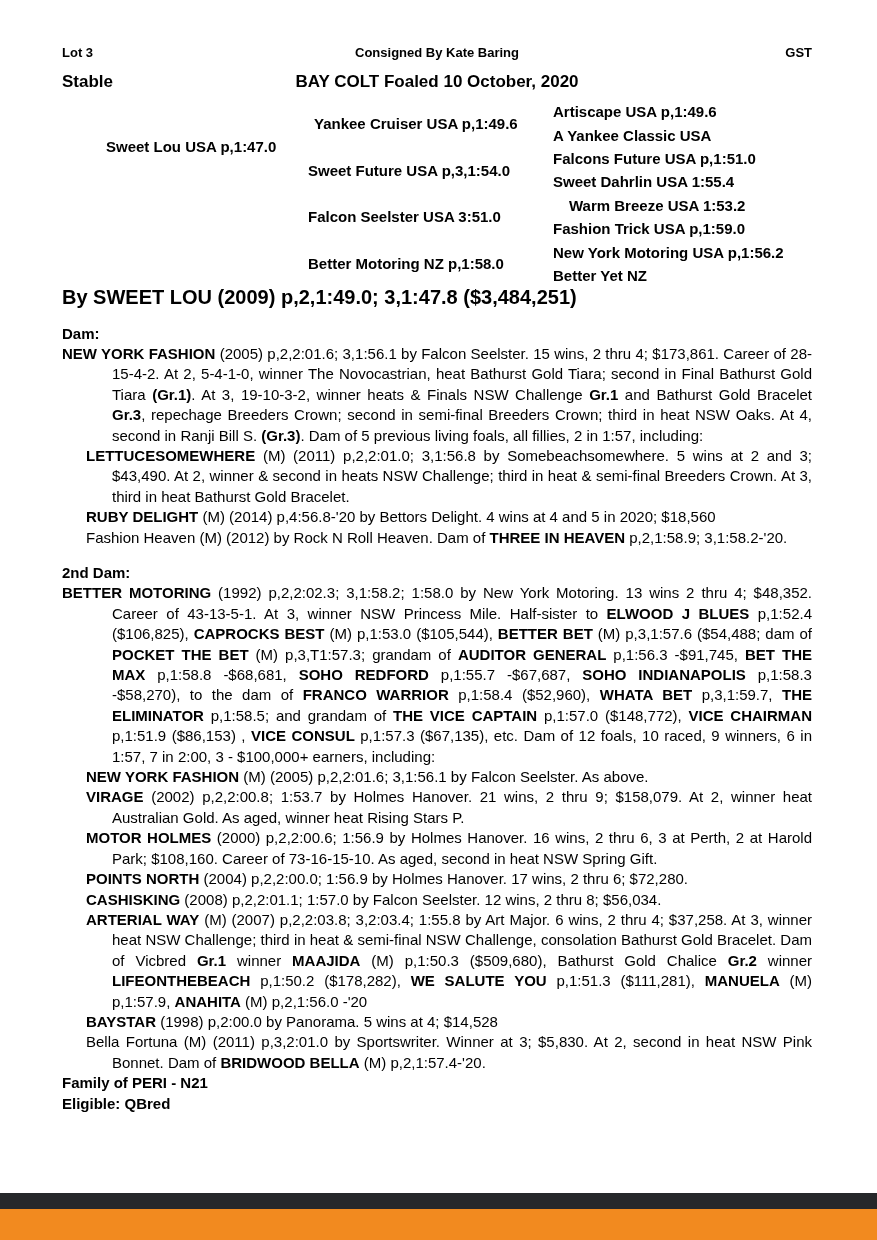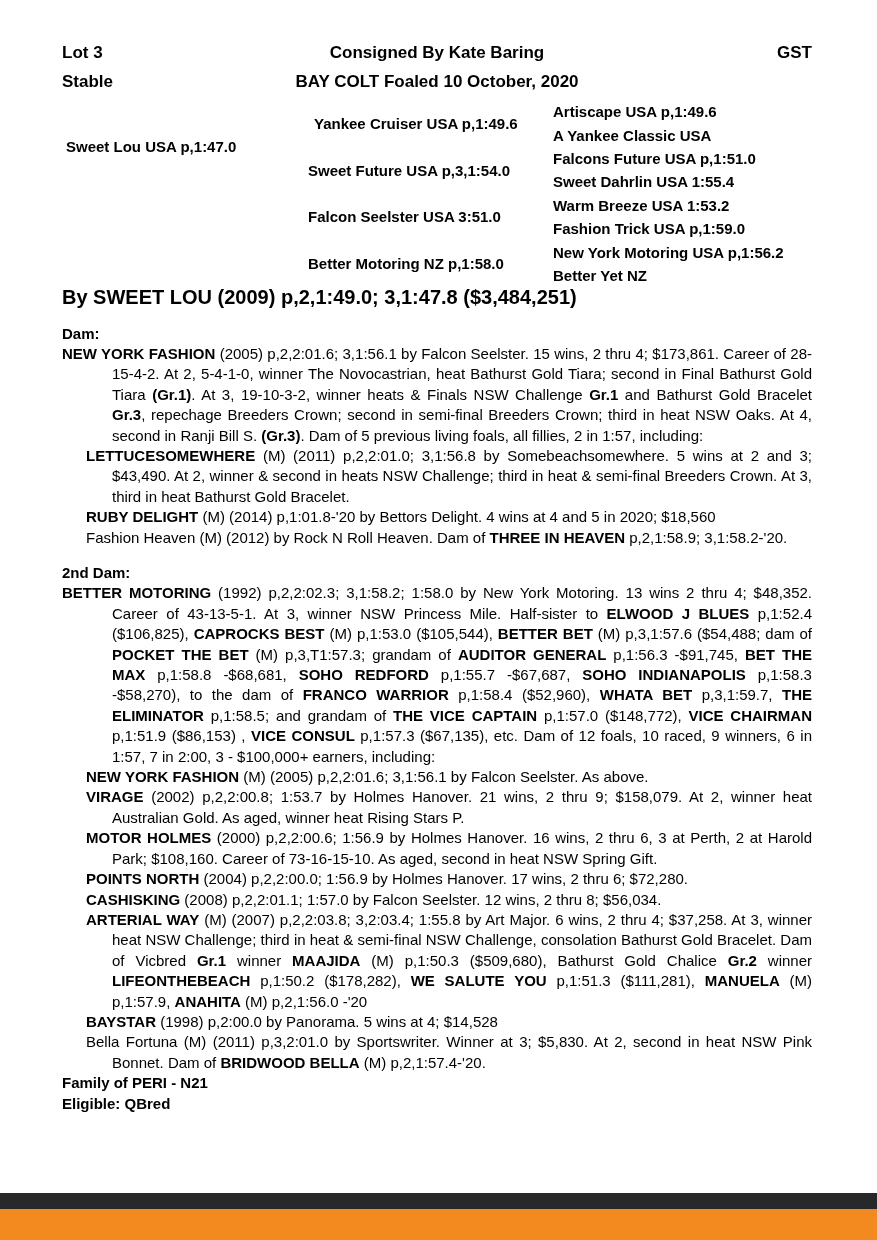--- a/index.html
+++ b/index.html
@@ -9,21 +9,21 @@
     position:relative;
     width:877px; height:1240px;
     margin:0 auto;
     background:#ffffff;
     color:#000;
     overflow:hidden;
   }
   .content { position:absolute; left:62px; top:42px; width:750px; }
 
   
-  .hdr-row1 { display:flex; align-items:baseline; font-weight:bold; font-size:17px; line-height:22px; }
+  .hdr-row1 { display:flex; align-items:baseline; font-weight:bold; font-size:13px; line-height:22px; }
   .hdr-lot   { width:170px; }
   .hdr-title { flex:1; text-align:center; }
   .hdr-tax   { width:170px; text-align:right; }
   .hdr-row2 { display:flex; margin-top:8px; font-weight:bold; font-size:17px; line-height:20px; }
   .hdr-stable { width:170px; }
   .hdr-foaled { flex:1; text-align:center; }
   .hdr-sp     { width:170px; }
 
   
   .pedigree {
@@ -65,42 +65,42 @@
       <span class="hdr-tax" data-name="tax-status">GST</span>
     </div>
 
     <div class="hdr-row2" data-name="header-row-2">
       <span class="hdr-stable" data-name="stable-label">Stable</span>
       <span class="hdr-foaled" data-name="foal-description">BAY COLT Foaled 10 October, 2020</span>
       <span class="hdr-sp" data-name="header-spacer"></span>
     </div>
 
     <div class="pedigree" data-name="pedigree-table">
-        <div class="ped-cell col1" data-name="pedigree-sire" style="grid-area: 1 / 1 / span 4;">Sweet Lou USA p,1:47.0</div>
+        <div class="ped-cell col1" data-name="pedigree-sire" style="grid-area: 1 / 1 / span 4; margin-left: 40px;">Sweet Lou USA p,1:47.0</div>
         <div class="ped-cell col2" data-name="pedigree-g2-0" style="grid-area: 1 / 2 / span 2; margin-left: 6px;">Yankee Cruiser USA p,1:49.6</div>
         <div class="ped-cell col2" data-name="pedigree-g2-1" style="grid-area: 3 / 2 / span 2;">Sweet Future USA p,3,1:54.0</div>
         <div class="ped-cell col2" data-name="pedigree-g2-2" style="grid-area: 5 / 2 / span 2;">Falcon Seelster USA 3:51.0</div>
         <div class="ped-cell col2" data-name="pedigree-g2-3" style="grid-area: 7 / 2 / span 2;">Better Motoring NZ p,1:58.0</div>
         <div class="ped-cell col3" data-name="pedigree-g3-0" style="grid-area: 1 / 3 / span 1;">Artiscape USA p,1:49.6</div>
         <div class="ped-cell col3" data-name="pedigree-g3-1" style="grid-area: 2 / 3 / span 1;">A Yankee Classic USA</div>
         <div class="ped-cell col3" data-name="pedigree-g3-2" style="grid-area: 3 / 3 / span 1;">Falcons Future USA p,1:51.0</div>
         <div class="ped-cell col3" data-name="pedigree-g3-3" style="grid-area: 4 / 3 / span 1;">Sweet Dahrlin USA 1:55.4</div>
-        <div class="ped-cell col3" data-name="pedigree-g3-4" style="grid-area: 5 / 3 / span 1;">Warm Breeze USA 1:53.2</div>
+        <div class="ped-cell col3" data-name="pedigree-g3-4" style="grid-area: 5 / 3 / span 1; margin-left: 16px;">Warm Breeze USA 1:53.2</div>
         <div class="ped-cell col3" data-name="pedigree-g3-5" style="grid-area: 6 / 3 / span 1;">Fashion Trick USA p,1:59.0</div>
         <div class="ped-cell col3" data-name="pedigree-g3-6" style="grid-area: 7 / 3 / span 1;">New York Motoring USA p,1:56.2</div>
         <div class="ped-cell col3" data-name="pedigree-g3-7" style="grid-area: 8 / 3 / span 1;">Better Yet NZ</div>
       </div>
 
     <p class="sire-line" data-name="sire-line">By SWEET LOU (2009) p,2,1:49.0; 3,1:47.8 ($3,484,251)</p>
 
     <div class="text" data-name="pedigree-text">
         <p data-name="dam-heading" class="heading">Dam:</p>
         <p data-name="entry-new-york-fashion" class="entry indent0"><b>NEW YORK FASHION</b><span> (2005) p,2,2:01.6; 3,1:56.1 by Falcon Seelster. 15 wins, 2 thru 4; $173,861. Career of 28-15-4-2. At 2, 5-4-1-0, winner The Novocastrian, heat Bathurst Gold Tiara; second in Final Bathurst Gold Tiara </span><b>(Gr.1)</b><span>. At 3, 19-10-3-2, winner heats &amp; Finals NSW Challenge </span><b>Gr.1</b><span> and Bathurst Gold Bracelet </span><b>Gr.3</b><span>, repechage Breeders Crown; second in semi-final Breeders Crown; third in heat NSW Oaks. At 4, second in Ranji Bill S. </span><b>(Gr.3)</b><span>. Dam of 5 previous living foals, all fillies, 2 in 1:57, including:</span></p>
         <p data-name="entry-lettucesomewhere" class="entry indent1"><b>LETTUCESOMEWHERE</b><span> (M) (2011) p,2,2:01.0; 3,1:56.8 by Somebeachsomewhere. 5 wins at 2 and 3; $43,490. At 2, winner &amp; second in heats NSW Challenge; third in heat &amp; semi-final Breeders Crown. At 3, third in heat Bathurst Gold Bracelet.</span></p>
-        <p data-name="entry-ruby-delight" class="entry indent1"><b>RUBY DELIGHT</b><span> (M) (2014) p,1:01.8-'20 by Bettors Delight. 4 wins at 4 and 5 in 2020; $18,560</span></p>
+        <p data-name="entry-ruby-delight" class="entry indent1"><b>RUBY DELIGHT</b><span> (M) (2014) p,4:56.8-'20 by Bettors Delight. 4 wins at 4 and 5 in 2020; $18,560</span></p>
         <p data-name="entry-fashion-heaven" class="entry indent1"><span>Fashion Heaven (M) (2012) by Rock N Roll Heaven. Dam of </span><b>THREE IN HEAVEN</b><span> p,2,1:58.9; 3,1:58.2-'20.</span></p>
         <p data-name="second-dam-heading" class="heading">2nd Dam:</p>
         <p data-name="entry-better-motoring" class="entry indent0"><b>BETTER MOTORING</b><span> (1992) p,2,2:02.3; 3,1:58.2; 1:58.0 by New York Motoring. 13 wins 2 thru 4; $48,352. Career of 43-13-5-1. At 3, winner NSW Princess Mile. Half-sister to </span><b>ELWOOD J BLUES</b><span> p,1:52.4 ($106,825), </span><b>CAPROCKS BEST</b><span> (M) p,1:53.0 ($105,544), </span><b>BETTER BET</b><span> (M) p,3,1:57.6 ($54,488; dam of </span><b>POCKET THE BET</b><span> (M) p,3,T1:57.3; grandam of </span><b>AUDITOR GENERAL</b><span> p,1:56.3 -$91,745, </span><b>BET THE MAX</b><span> p,1:58.8 -$68,681, </span><b>SOHO REDFORD</b><span> p,1:55.7 -$67,687, </span><b>SOHO INDIANAPOLIS</b><span> p,1:58.3 -$58,270), to the dam of </span><b>FRANCO WARRIOR</b><span> p,1:58.4 ($52,960), </span><b>WHATA BET</b><span> p,3,1:59.7, </span><b>THE ELIMINATOR</b><span> p,1:58.5; and grandam of </span><b>THE VICE CAPTAIN</b><span> p,1:57.0 ($148,772), </span><b>VICE CHAIRMAN</b><span> p,1:51.9 ($86,153) , </span><b>VICE CONSUL</b><span> p,1:57.3 ($67,135), etc. Dam of 12 foals, 10 raced, 9 winners, 6 in 1:57, 7 in 2:00, 3 - $100,000+ earners, including:</span></p>
         <p data-name="entry-new-york-fashion-2" class="entry indent1"><b>NEW YORK FASHION</b><span> (M) (2005) p,2,2:01.6; 3,1:56.1 by Falcon Seelster. As above.</span></p>
         <p data-name="entry-virage" class="entry indent1"><b>VIRAGE</b><span> (2002) p,2,2:00.8; 1:53.7 by Holmes Hanover. 21 wins, 2 thru 9; $158,079. At 2, winner heat Australian Gold. As aged, winner heat Rising Stars P.</span></p>
         <p data-name="entry-motor-holmes" class="entry indent1"><b>MOTOR HOLMES</b><span> (2000) p,2,2:00.6; 1:56.9 by Holmes Hanover. 16 wins, 2 thru 6, 3 at Perth, 2 at Harold Park; $108,160. Career of 73-16-15-10. As aged, second in heat NSW Spring Gift.</span></p>
         <p data-name="entry-points-north" class="entry indent1"><b>POINTS NORTH</b><span> (2004) p,2,2:00.0; 1:56.9 by Holmes Hanover. 17 wins, 2 thru 6; $72,280.</span></p>
         <p data-name="entry-cashisking" class="entry indent1"><b>CASHISKING</b><span> (2008) p,2,2:01.1; 1:57.0 by Falcon Seelster. 12 wins, 2 thru 8; $56,034.</span></p>
         <p data-name="entry-arterial-way" class="entry indent1"><b>ARTERIAL WAY</b><span> (M) (2007) p,2,2:03.8; 3,2:03.4; 1:55.8 by Art Major. 6 wins, 2 thru 4; $37,258. At 3, winner heat NSW Challenge; third in heat &amp; semi-final NSW Challenge, consolation Bathurst Gold Bracelet. Dam of Vicbred </span><b>Gr.1</b><span> winner </span><b>MAAJIDA</b><span> (M) p,1:50.3 ($509,680), Bathurst Gold Chalice </span><b>Gr.2</b><span> winner </span><b>LIFEONTHEBEACH</b><span> p,1:50.2 ($178,282), </span><b>WE SALUTE YOU</b><span> p,1:51.3 ($111,281), </span><b>MANUELA</b><span> (M) p,1:57.9, </span><b>ANAHITA</b><span> (M) p,2,1:56.0 -'20</span></p>
         <p data-name="entry-baystar" class="entry indent1"><b>BAYSTAR</b><span> (1998) p,2:00.0 by Panorama. 5 wins at 4; $14,528</span></p>

